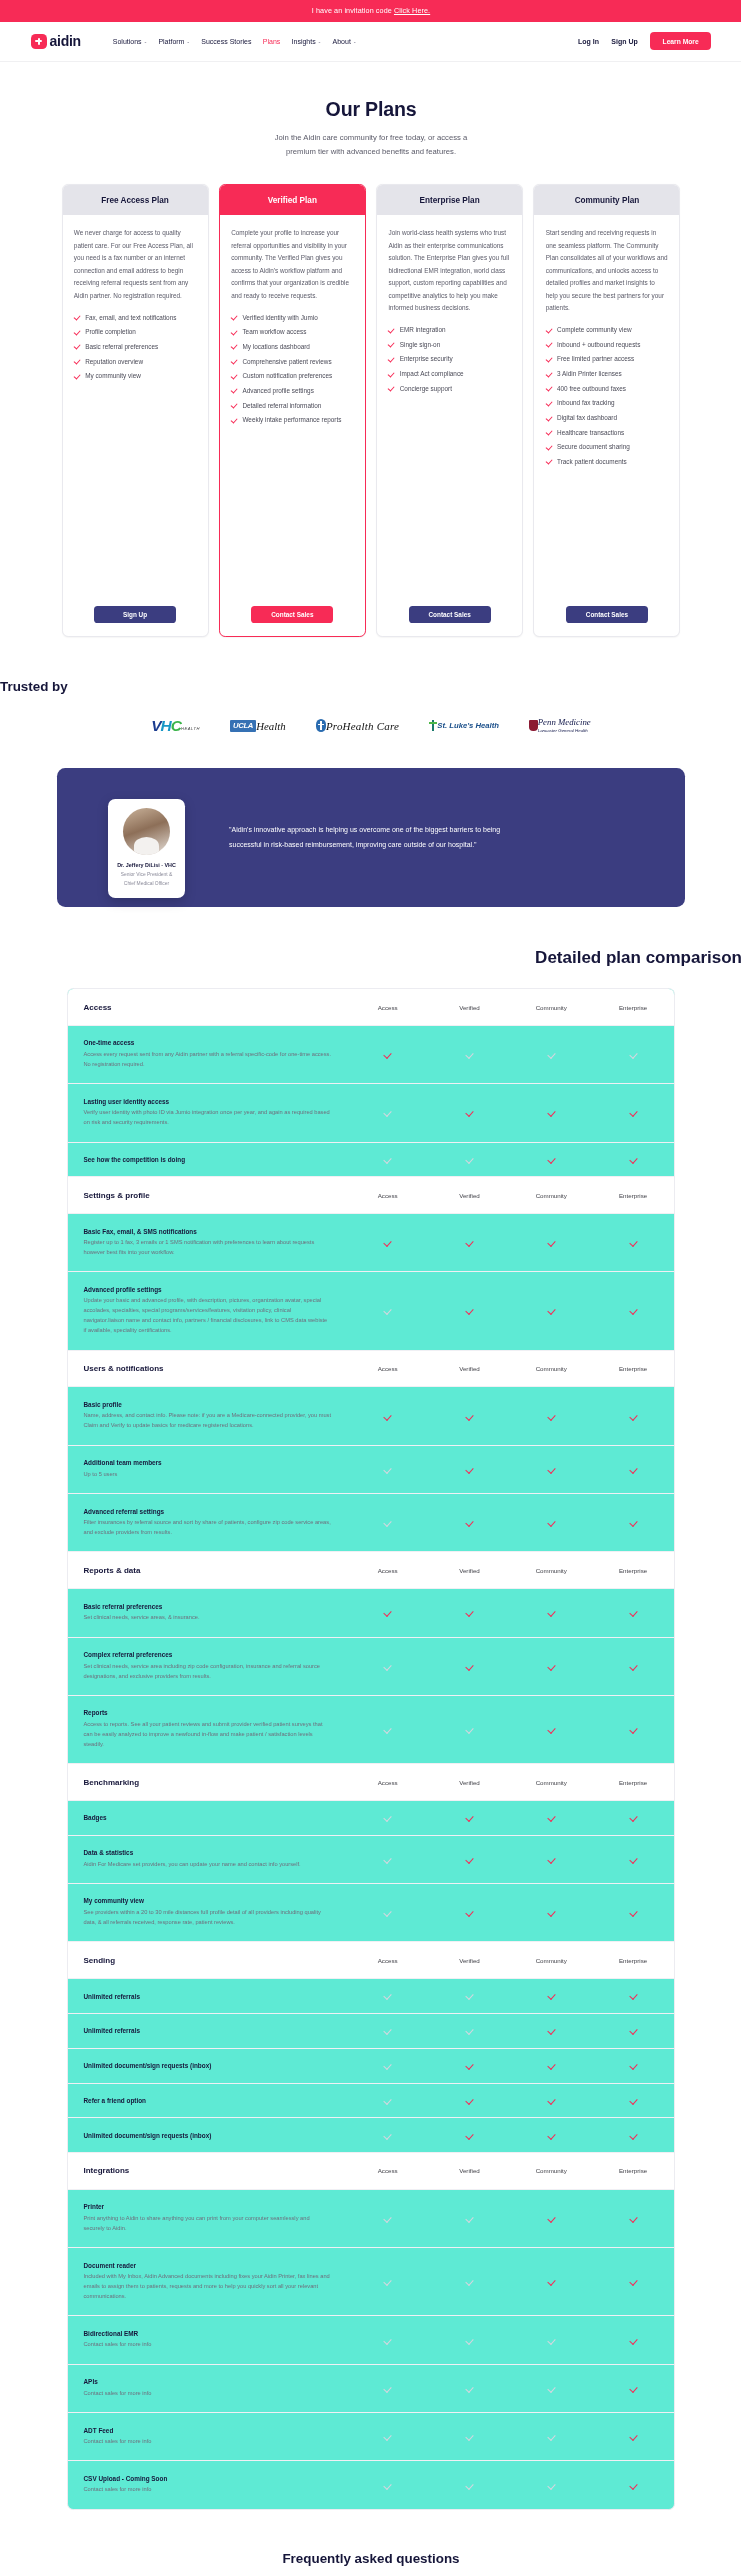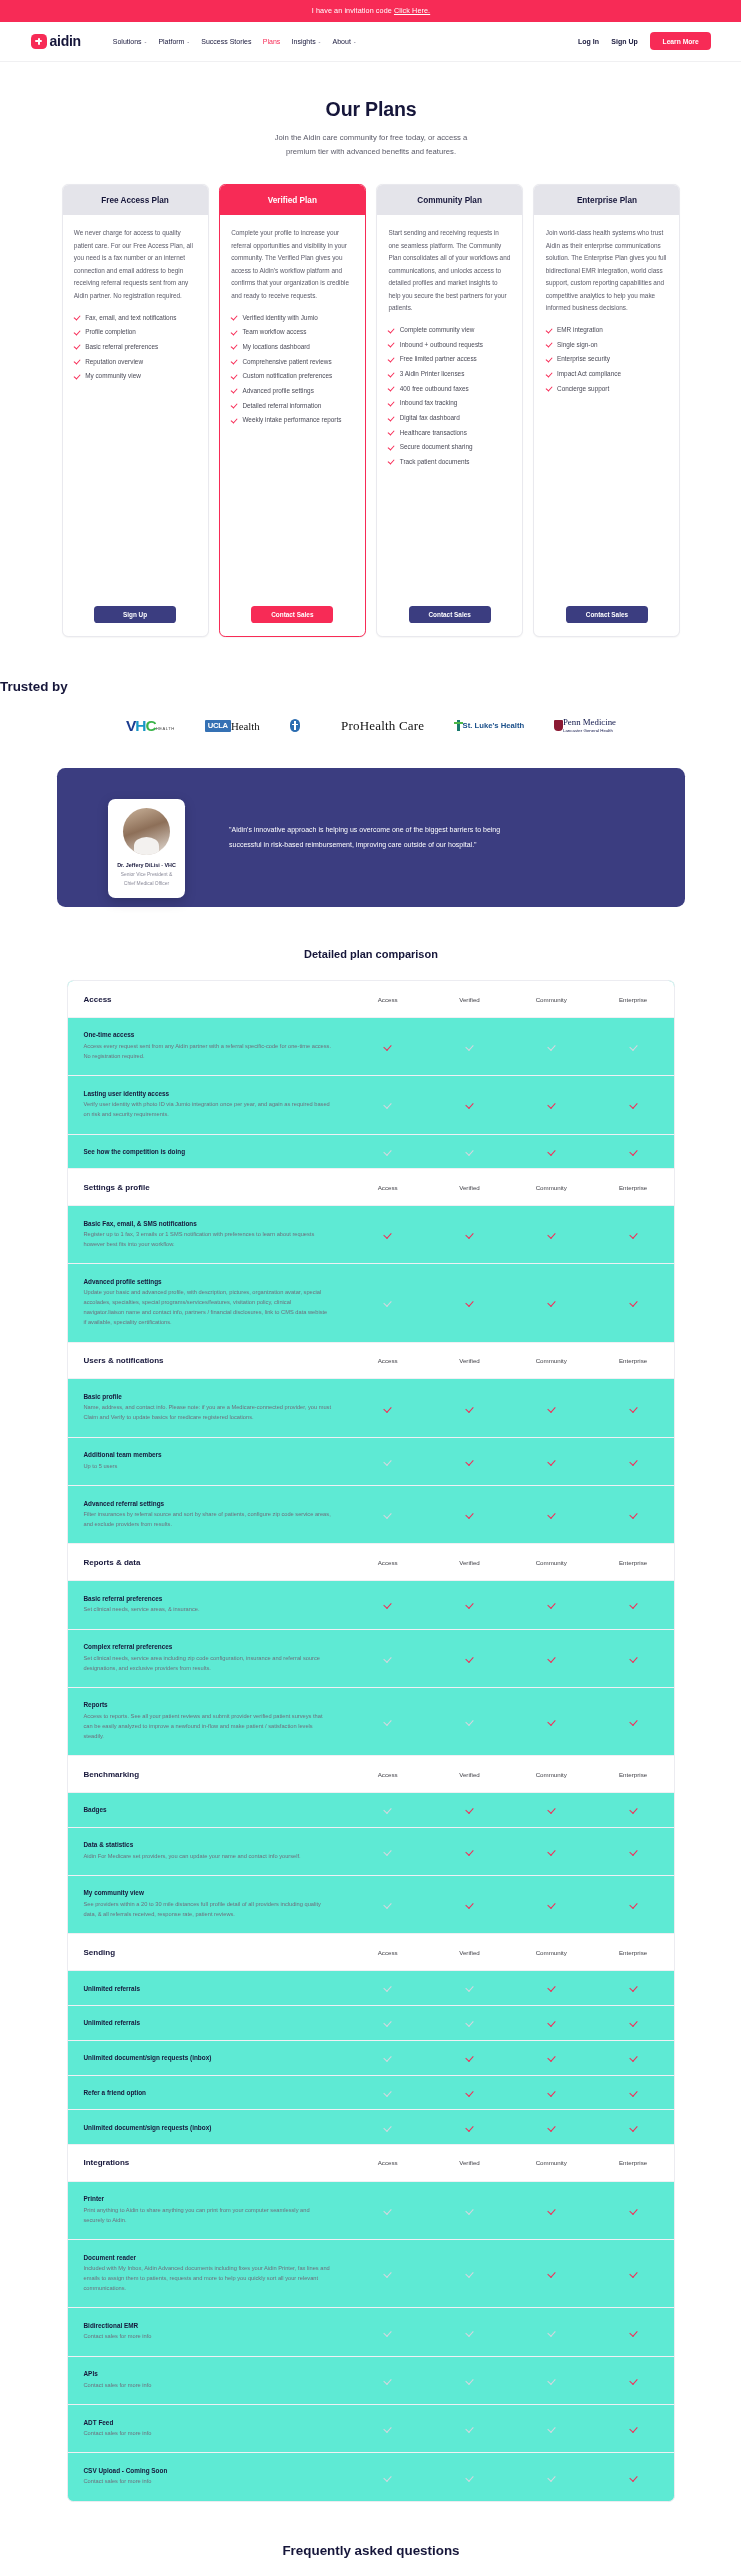--- a/index.html
+++ b/index.html
@@ -93,30 +93,30 @@
     background:#3b3d80;
   }
   .cta-btn.pink { background:#F72B56; }
   
   .trusted { text-align:left; padding:5.2px 0 0; }
   .trusted h2 { font-size:13.4px; color:#16163a; font-weight:700; }
   .logos {
     display:flex; justify-content:center; align-items:center;
     gap:30px; padding:23px 0 33px; flex-wrap:nowrap;
   }
-  .logo-item { display:flex; align-items:center; gap:0; }
+  .logo-item { display:flex; align-items:center; gap:0;font-style:italic; }
   .vhc { font-size:15.5px; font-weight:800; letter-spacing:-1px; }
   .vhc .v{color:#1b3c8f}.vhc .h{color:#1897c6}.vhc .c{color:#3bb44a}
   .vhc-sub{font-size:4.1px;color:#444;letter-spacing:0.5px;align-self:flex-end;margin-bottom:3.1px}
   .ucla-box{background:#3571b4;color:#fff;font-weight:700;font-size:7.7px;padding:1.5px 3.1px;border-radius:1px;letter-spacing:-0.3px;}
   .ucla-word{font-family:"Liberation Serif",serif;font-size:10.8px;color:#111;}
   .phc-mark{width:10.3px;height:12.4px;background:#2b6cb0;border-radius:50%/46%;position:relative;}
   .phc-mark:before{content:"";position:absolute;left:4.4px;top:2.1px;width:1.5px;height:8.2px;background:#fff;}
   .phc-mark:after{content:"";position:absolute;left:2.1px;top:4.6px;width:6.2px;height:1.5px;background:#fff;}
-  .phc-word{font-family:"Liberation Serif",serif;font-size:13px;color:#111;letter-spacing:0.2px;padding-left:41px;}
+  .phc-word{font-family:"Liberation Serif",serif;font-size:11px;color:#111;letter-spacing:0.2px;}
   .stl-mark{width:8.2px;height:11.3px;position:relative;}
   .stl-mark:before{content:"";position:absolute;left:3.1px;top:0;width:2.1px;height:11.3px;background:#1a7a6d;}
   .stl-mark:after{content:"";position:absolute;left:0;top:2.1px;width:8.2px;height:2.1px;background:#4db848;}
   .stl-word{font-size:7.7px;font-weight:700;color:#1a4f8a;}
   .penn-shield{width:8.8px;height:10.8px;background:#8b1a33;border-radius:1px 1px 4.1px 4.1px;}
   .penn-word{font-family:"Liberation Serif",serif;font-size:8.8px;color:#11174a;line-height:1.05;}
   .penn-sub{font-size:4.4px;color:#11174a;}
   
   .testi-wrap { padding:0 57px 41px; position:relative; }
   .testi {
@@ -137,21 +137,21 @@
   .avatar:after{
     content:""; position:absolute; left:11.3px; bottom:0; width:25px; height:17.5px;
     background:#f3f1ef; border-radius:50% 50% 0 0;
   }
   .testi-name{font-size:5.4px;font-weight:700;color:#16163a;}
   .testi-role{font-size:4.9px;color:#8a8a99;line-height:1.7;margin-top:3.1px;}
   .testi-quote{
     color:#fff; font-size:7px; line-height:2.2; margin-left:44px; max-width:289px;
   }
   
-  .cmp-title{text-align:center;font-size:11px;font-weight:700;color:#16163a;padding:0 0 20.6px;}
+  .cmp-title{text-align:right;font-size:17px;font-weight:700;color:#16163a;padding:0 0 20.6px;}
   .table-wrap{padding:0 67px 36px;}
   .table{border:0.5px solid #ececf1;border-radius:6.2px;overflow:hidden;background:#5eead4;}
   .row{display:flex;border-bottom:0.5px solid #f0f0f4;}
   .row:last-child{border-bottom:none;}
   .row.section-head{background:#fff;}
   .cell-label{width:46%;padding:13.4px 15.5px;}
   .sec-name{font-size:8px;font-weight:700;color:#16163a;}
   .feat-name{font-size:6.4px;font-weight:700;color:#16163a;}
   .feat-desc{font-size:5.7px;line-height:1.75;color:#6e6e7c;margin-top:3.6px;}
   .cell-col{
@@ -292,20 +292,51 @@
        <span class="tick"></span>
        <span>Weekly intake performance reports</span>
      </div>
         </div>
        <div class="plan-cta">
          <button class="cta-btn pink">Contact Sales</button>
        </div>
      </div>
     </div>
     <div class="plan">
+      <div class="plan-head">Enterprise Plan</div>
+     <div class="plan-body">
+       <div class="plan-desc">Join world-class health systems who trust Aidin as their enterprise communications solution. The Enterprise Plan gives you full bidirectional EMR integration, world class support, custom reporting capabilities and competitive analytics to help you make informed business decisions.</div>
+       <div class="feat-list">
+          <div class="feat">
+       <span class="tick"></span>
+       <span>EMR integration</span>
+     </div>
+          <div class="feat">
+       <span class="tick"></span>
+       <span>Single sign-on</span>
+     </div>
+          <div class="feat">
+       <span class="tick"></span>
+       <span>Enterprise security</span>
+     </div>
+          <div class="feat">
+       <span class="tick"></span>
+       <span>Impact Act compliance</span>
+     </div>
+          <div class="feat">
+       <span class="tick"></span>
+       <span>Concierge support</span>
+     </div>
+        </div>
+       <div class="plan-cta">
+         <button class="cta-btn ">Contact Sales</button>
+       </div>
+     </div>
+    </div>
+    <div class="plan">
       <div class="plan-head">Community Plan</div>
      <div class="plan-body">
        <div class="plan-desc">Start sending and receiving requests in one seamless platform. The Community Plan consolidates all of your workflows and communications, and unlocks access to detailed profiles and market insights to help you secure the best partners for your patients.</div>
        <div class="feat-list">
           <div class="feat">
        <span class="tick"></span>
        <span>Complete community view</span>
      </div>
           <div class="feat">
        <span class="tick"></span>
@@ -335,51 +366,20 @@
        <span class="tick"></span>
        <span>Healthcare transactions</span>
      </div>
           <div class="feat">
        <span class="tick"></span>
        <span>Secure document sharing</span>
      </div>
           <div class="feat">
        <span class="tick"></span>
        <span>Track patient documents</span>
-     </div>
-        </div>
-       <div class="plan-cta">
-         <button class="cta-btn ">Contact Sales</button>
-       </div>
-     </div>
-    </div>
-    <div class="plan">
-      <div class="plan-head">Enterprise Plan</div>
-     <div class="plan-body">
-       <div class="plan-desc">Join world-class health systems who trust Aidin as their enterprise communications solution. The Enterprise Plan gives you full bidirectional EMR integration, world class support, custom reporting capabilities and competitive analytics to help you make informed business decisions.</div>
-       <div class="feat-list">
-          <div class="feat">
-       <span class="tick"></span>
-       <span>EMR integration</span>
-     </div>
-          <div class="feat">
-       <span class="tick"></span>
-       <span>Single sign-on</span>
-     </div>
-          <div class="feat">
-       <span class="tick"></span>
-       <span>Enterprise security</span>
-     </div>
-          <div class="feat">
-       <span class="tick"></span>
-       <span>Impact Act compliance</span>
-     </div>
-          <div class="feat">
-       <span class="tick"></span>
-       <span>Concierge support</span>
      </div>
         </div>
        <div class="plan-cta">
          <button class="cta-btn ">Contact Sales</button>
        </div>
      </div>
     </div>
   </div>
 
 <div class="trusted">

